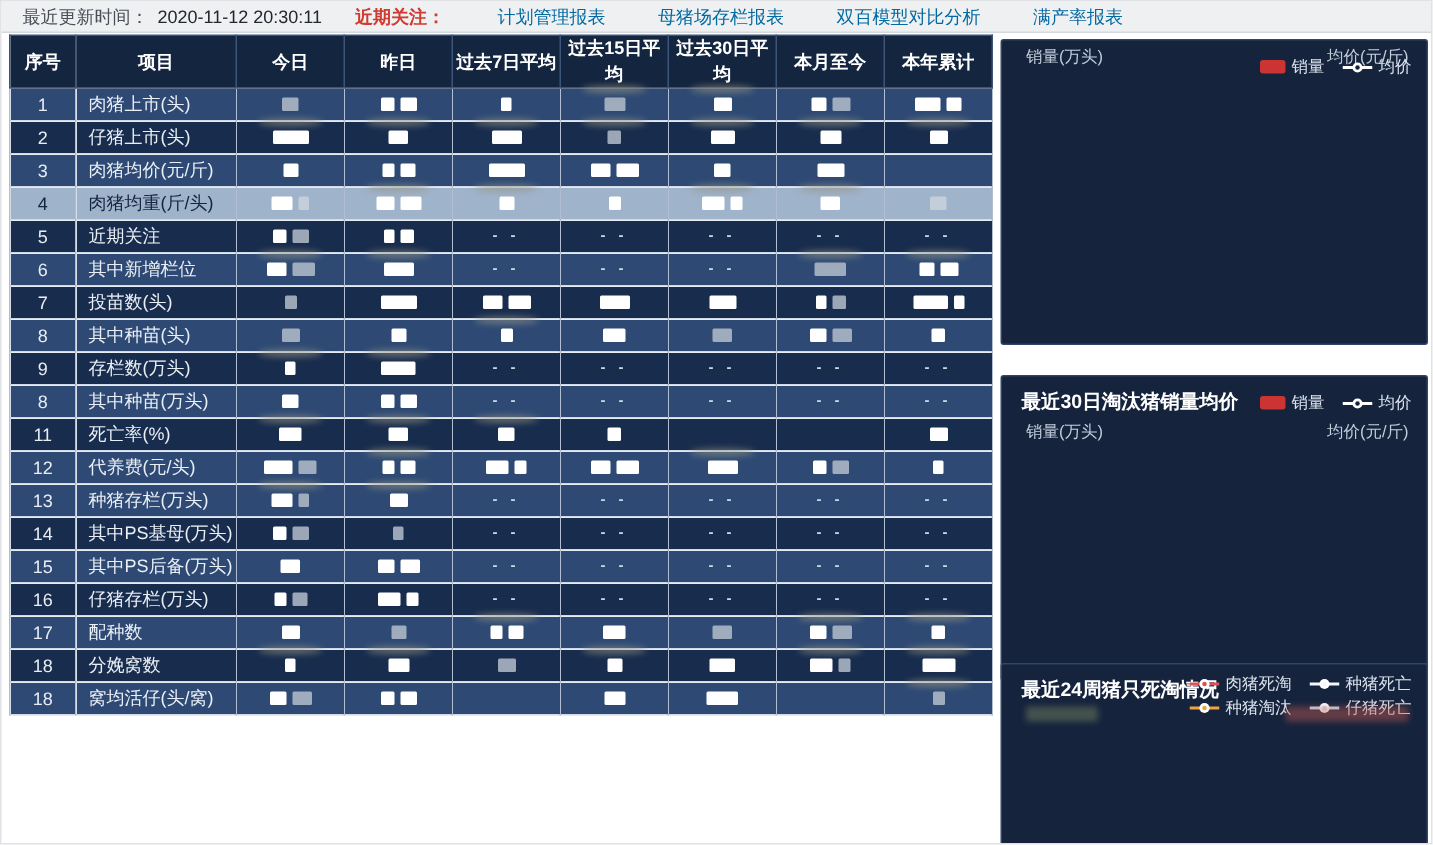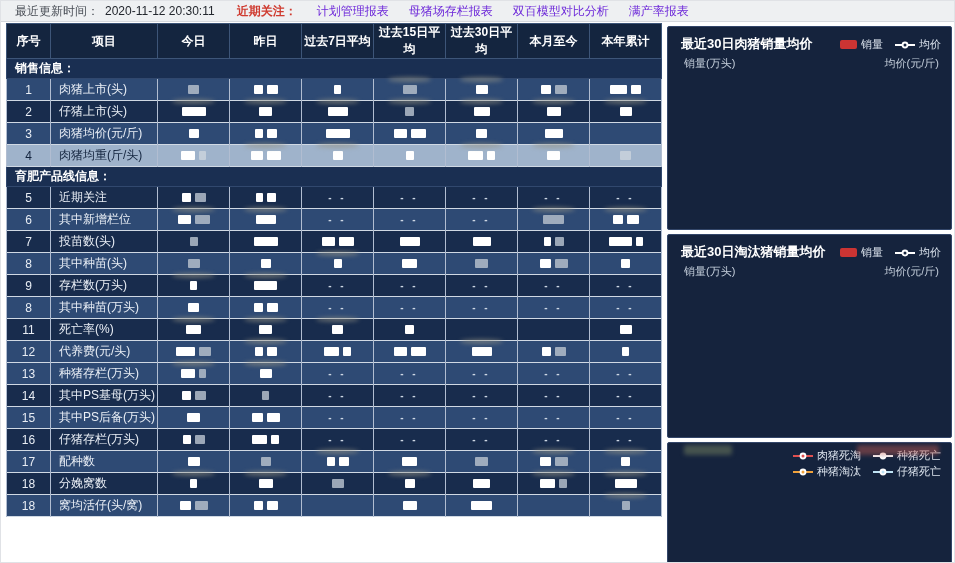--- a/index.html
+++ b/index.html
@@ -11,21 +11,21 @@
   
   .topbar{
     position:absolute;left:0;top:0;width:100%;height:21px;
     background:#eef0f2;border-bottom:1px solid #d5d8dd;
     display:flex;align-items:center;font-size:12px;color:#333;
     padding-left:14px;box-sizing:border-box;white-space:nowrap;
   }
   .tb-label{color:#4a4f57;}
   .tb-value{color:#23272e;margin-left:6px;}
   .tb-focus{color:#cf3b30;font-weight:bold;margin-left:22px;}
-  .menu-item{margin-left:20px;color:#6d28d9;cursor:pointer;}
+  .menu-item{margin-left:35px;color:#0369a1;cursor:pointer;}
   
   .report-table{
     position:absolute;left:5px;top:22px;width:656px;
     border-collapse:collapse;table-layout:fixed;font-size:12px;
   }
   .report-table th{
     background:#14253f;color:#ffffff;font-weight:bold;height:32px;
     border:1px solid #3d5578;text-align:center;padding:0;
   }
   .section-row td{
@@ -50,21 +50,21 @@
   .row-selected .rblock.gray{background:#c9d2dd;}
   .dash{color:#cdd7e4;font-size:10px;letter-spacing:3px;font-weight:bold;}
   .smudge{position:absolute;left:20%;top:-2px;width:60%;height:5px;
     background:rgba(150,148,133,.6);filter:blur(2px);border-radius:50%;pointer-events:none;}
   
   .chart-panel{
     position:absolute;left:666px;width:285px;background:#15233d;
     border:1px solid #334669;border-radius:2px;box-sizing:border-box;
   }
   #panel1{top:25px;height:204px;}
-  #panel2{top:233px;height:204px;}
+  #panel2{top:249px;height:204px;}
   #panel3{top:441px;height:215px;}
   .panel-title{color:#ffffff;font-size:13px;font-weight:bold;padding:8px 0 0 13px;}
   .legend{position:absolute;top:10px;right:10px;display:flex;gap:12px;font-size:11px;color:#dbe3ed;align-items:center;}
   #panel3 .legend{flex-direction:column;gap:1px;align-items:flex-end;top:5px;}
   .legend-row{display:flex;gap:12px;}
   .legend-item{display:flex;align-items:center;gap:4px;}
   .swatch-bar{width:17px;height:9px;border-radius:2px;}
   .axis-row{display:flex;justify-content:space-between;padding:3px 12px 0 16px;font-size:11px;color:#c3cdda;}
   #panel3 .axis-row{padding-top:2px;}
   svg.plot{display:block;}
@@ -101,23 +101,20 @@
       <th>今日</th>
       <th>昨日</th>
       <th>过去7日平均</th>
       <th>过去15日平均</th>
       <th>过去30日平均</th>
       <th>本月至今</th>
       <th>本年累计</th>
     </tr>
   </thead>
   <tbody id="table-body">
-      <tr class="section-row">
-        <td colspan="9">销售信息：</td>
-      </tr>
       <tr class="data-row row-light">
         <td class="row-index">1</td>
         <td class="row-label">肉猪上市(头)</td>
         <td>
           <div class="cellwrap">
             <span class="rblock gray" style="width: 11px;"></span>
           </div>
         </td>
         <td>
           <div class="cellwrap">
@@ -278,23 +275,20 @@
           <div class="cellwrap">
             <span class="rblock" style="width: 13px;"></span>
           </div>
           <span class="smudge"></span>
         </td>
         <td>
           <div class="cellwrap">
             <span class="rblock gray" style="width: 11px;"></span>
           </div>
         </td>
-      </tr>
-      <tr class="section-row">
-        <td colspan="9">育肥产品线信息：</td>
       </tr>
       <tr class="data-row row-dark">
         <td class="row-index">5</td>
         <td class="row-label">近期关注</td>
         <td>
           <div class="cellwrap">
             <span class="rblock" style="width: 9px;"></span>
             <span class="rblock gray" style="width: 11px;"></span>
           </div>
         </td>
@@ -910,21 +904,20 @@
           <div class="cellwrap">
             <span class="rblock gray" style="width: 8px;"></span>
           </div>
           <span class="smudge"></span>
         </td>
       </tr>
     </tbody>
 </table>
 
 <section class="chart-panel" id="panel1">
-  <div class="panel-title">最近30日肉猪销量均价</div>
   <div class="legend">
       <span class="legend-item">
         <span class="swatch-bar" style="background: rgb(203, 52, 51);"></span>
         <span>销量</span>
       </span>
       <span class="legend-item">
         <svg width="20" height="10">
           <line x1="0" y1="5" x2="20" y2="5" stroke="#ffffff" stroke-width="2"></line>
           <circle cx="10" cy="5" r="3.4" fill="#ffffff"></circle>
           <circle cx="10" cy="5" r="1.5" fill="#15233d"></circle>
@@ -1119,20 +1112,21 @@
       </span>
     </div>
   <div class="axis-row">
     <span>销量(万头)</span>
     <span>均价(元/斤)</span>
   </div>
   <svg class="plot" width="283" height="158" viewBox="0 0 283 158"></svg>
 </section>
 
 <section class="chart-panel" id="panel3">
+  <div class="panel-title">最近24周猪只死淘情况</div>
   <div class="legend">
       <div class="legend-row">
         <span class="legend-item">
           <svg width="20" height="10">
             <line x1="0" y1="5" x2="20" y2="5" stroke="#e05050" stroke-width="2"></line>
             <circle cx="10" cy="5" r="3.4" fill="#ffffff"></circle>
             <circle cx="10" cy="5" r="1.5" fill="#e05050"></circle>
             <rect x="40" y="8" width="206" height="132.5" fill="none" stroke="#7d8ca6" stroke-width="1"></rect>
             <text x="35" y="11" text-anchor="end" fill="#dfe6ef" font-size="10">2.5</text>
             <text x="254" y="11" fill="#dfe6ef" font-size="10">10</text>

